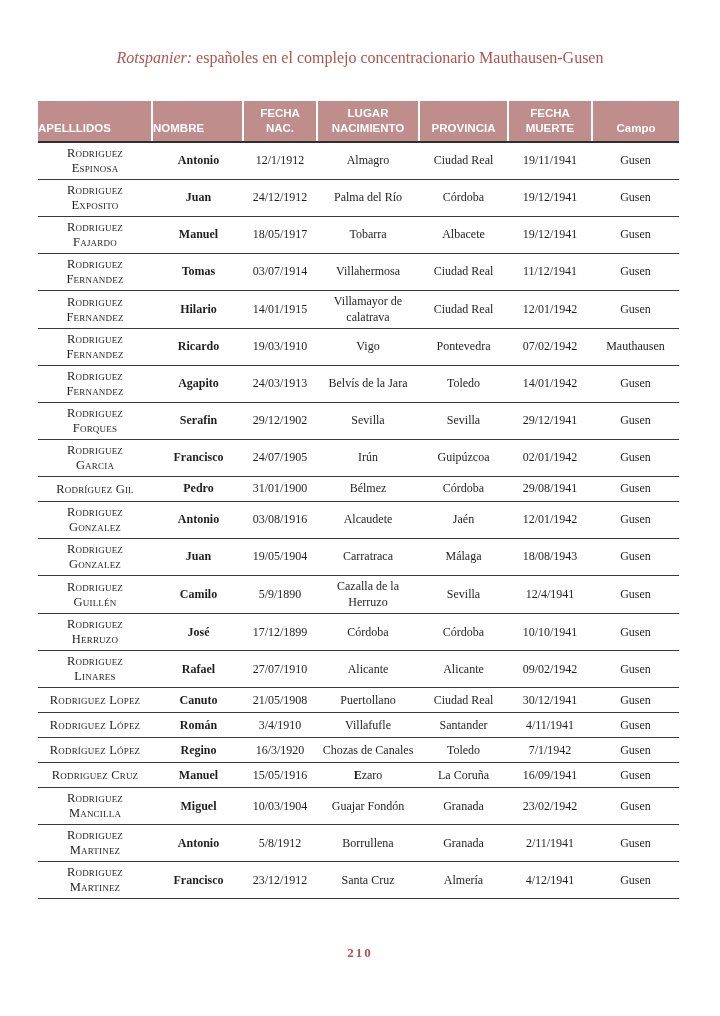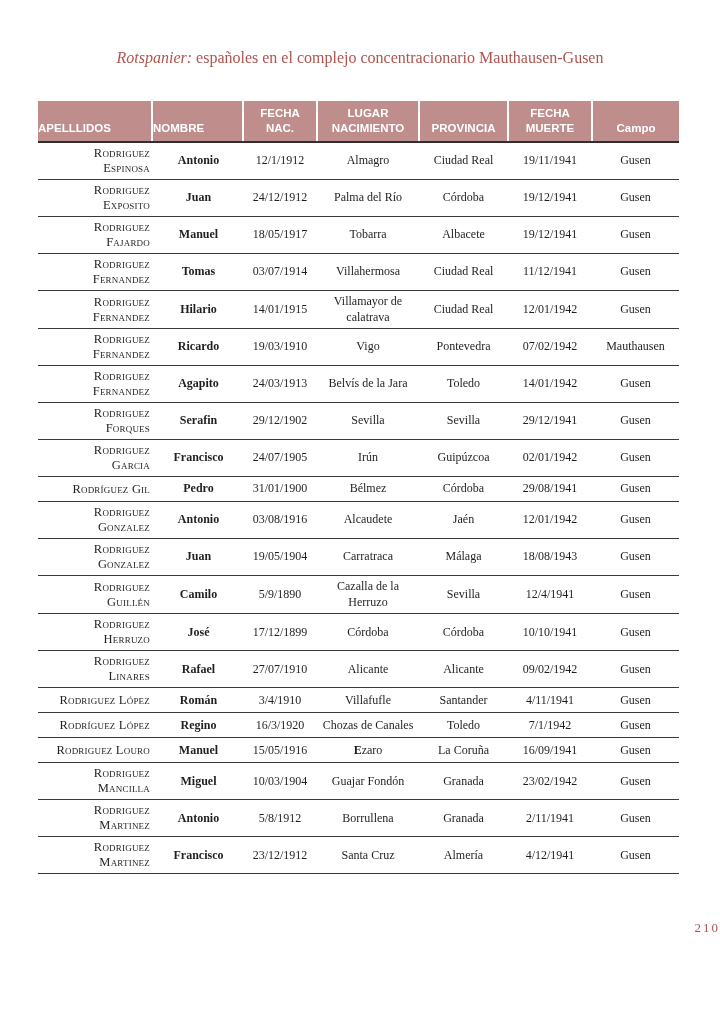--- a/index.html
+++ b/index.html
@@ -57,39 +57,40 @@
   tbody tr{border-bottom:1px solid var(--rule);}
   tbody td{
     font-size:12px;
     line-height:1.3;
     text-align:center;
     vertical-align:middle;
     padding:3px 2px;
     height:25px;
   }
   tbody td.col-apellidos{
-    text-align:right;
+    text-align:center;
     font-variant:small-caps;
     font-size:12.5px;
     line-height:1.2;
     letter-spacing:0.2px;
     white-space:nowrap;
     padding-left:2px;
   }
   tbody td.col-nombre{
     text-align:center;
     font-weight:bold;
     padding-left:4px;
   }
   .page-number{
     margin-top:46px;
-    text-align:right;
+    text-align:center;
     color:var(--accent);
     font-size:13px;
     letter-spacing:2px;
+    font-weight:bold;
   }
 </style>
 </head>
 <body>
 
 <div class="doc-title">
   <span class="emph">Rotspanier:</span><span> españoles en el complejo concentracionario Mauthausen-Gusen</span>
 </div>
 
 <table class="roster">
@@ -243,39 +244,48 @@
       <tr>
         <td class="col-apellidos">Rodriguez<br>Linares</td>
         <td class="col-nombre">Rafael</td>
         <td class="col-fecha_nac">27/07/1910</td>
         <td class="col-lugar">Alicante</td>
         <td class="col-provincia">Alicante</td>
         <td class="col-fecha_muerte">09/02/1942</td>
         <td class="col-campo">Gusen</td>
       </tr>
       <tr>
+        <td class="col-apellidos">Rodriguez Lopez</td>
+        <td class="col-nombre">Canuto</td>
+        <td class="col-fecha_nac">21/05/1908</td>
+        <td class="col-lugar">Puertollano</td>
+        <td class="col-provincia">Ciudad Real</td>
+        <td class="col-fecha_muerte">30/12/1941</td>
+        <td class="col-campo">Gusen</td>
+      </tr>
+      <tr>
         <td class="col-apellidos">Rodriguez López</td>
         <td class="col-nombre">Román</td>
         <td class="col-fecha_nac">3/4/1910</td>
         <td class="col-lugar">Villafufle</td>
         <td class="col-provincia">Santander</td>
         <td class="col-fecha_muerte">4/11/1941</td>
         <td class="col-campo">Gusen</td>
       </tr>
       <tr>
         <td class="col-apellidos">Rodríguez López</td>
         <td class="col-nombre">Regino</td>
         <td class="col-fecha_nac">16/3/1920</td>
         <td class="col-lugar">Chozas de Canales</td>
         <td class="col-provincia">Toledo</td>
         <td class="col-fecha_muerte">7/1/1942</td>
         <td class="col-campo">Gusen</td>
       </tr>
       <tr>
-        <td class="col-apellidos">Rodriguez Louro</td>
+        <td class="col-apellidos">Rodriguez Cruz</td>
         <td class="col-nombre">Manuel</td>
         <td class="col-fecha_nac">15/05/1916</td>
         <td class="col-lugar"><b>E</b>zaro</td>
         <td class="col-provincia">La Coruña</td>
         <td class="col-fecha_muerte">16/09/1941</td>
         <td class="col-campo">Gusen</td>
       </tr>
       <tr>
         <td class="col-apellidos">Rodriguez<br>Mancilla</td>
         <td class="col-nombre">Miguel</td>

